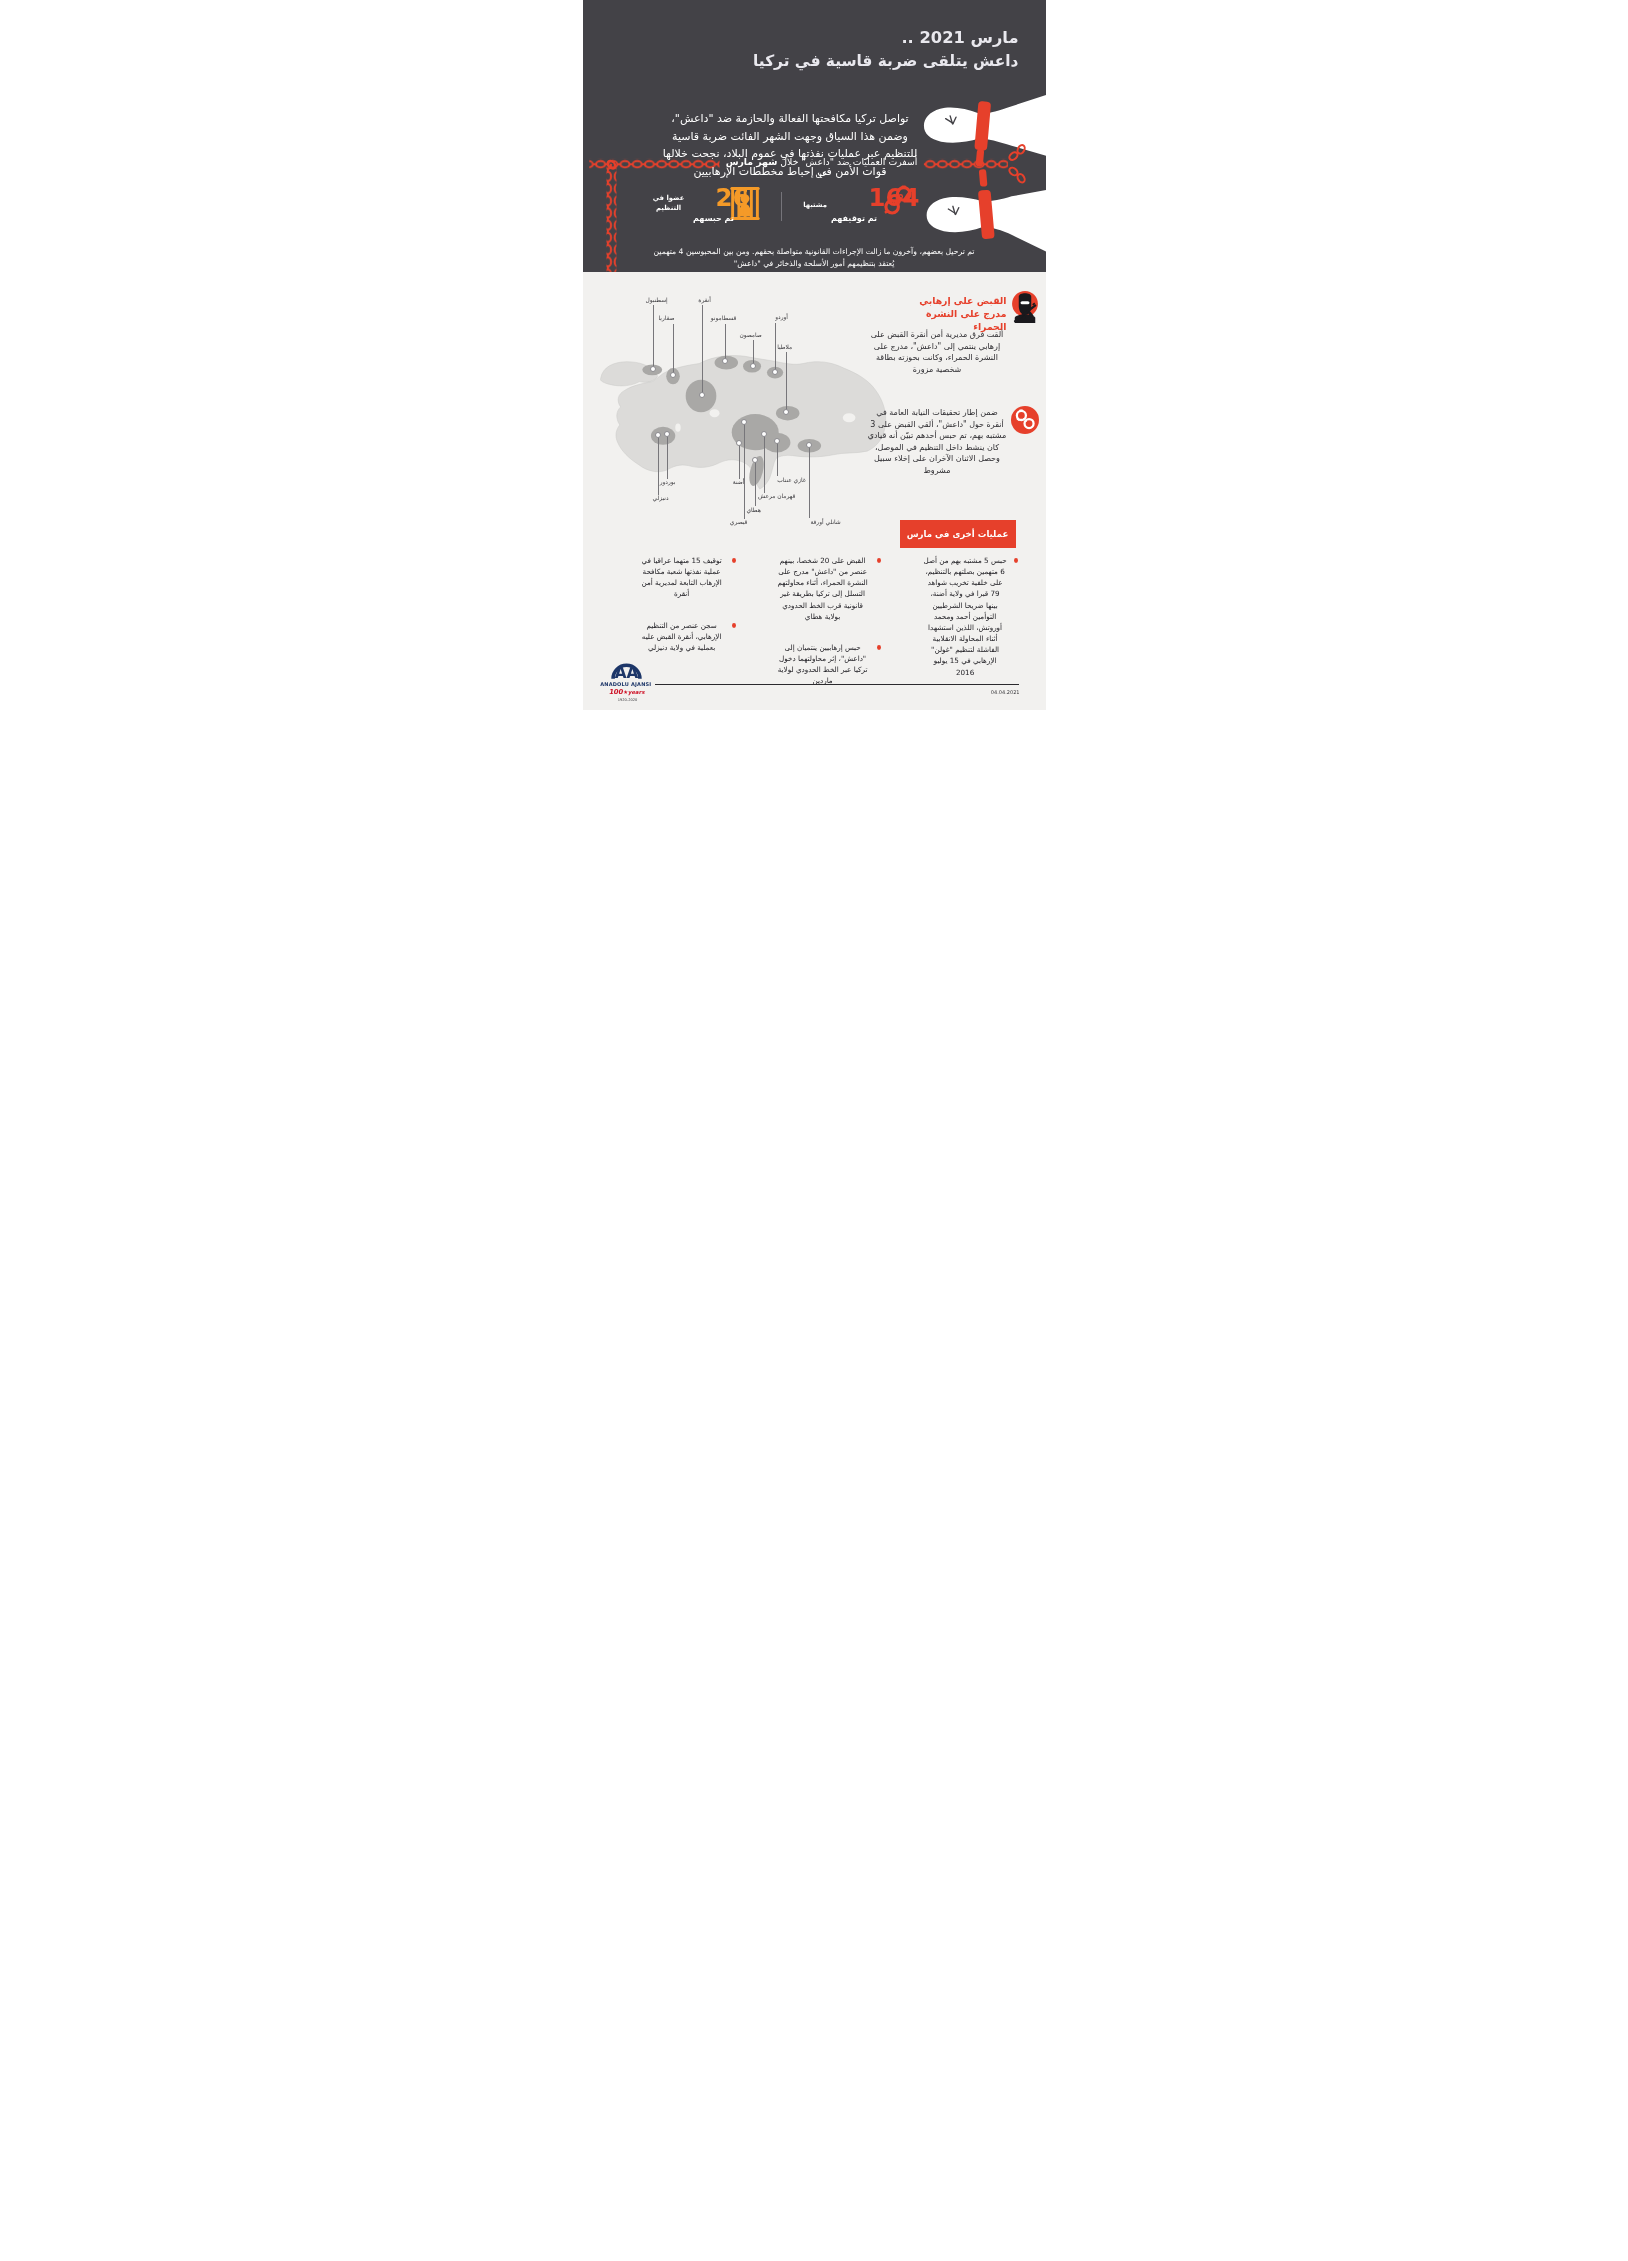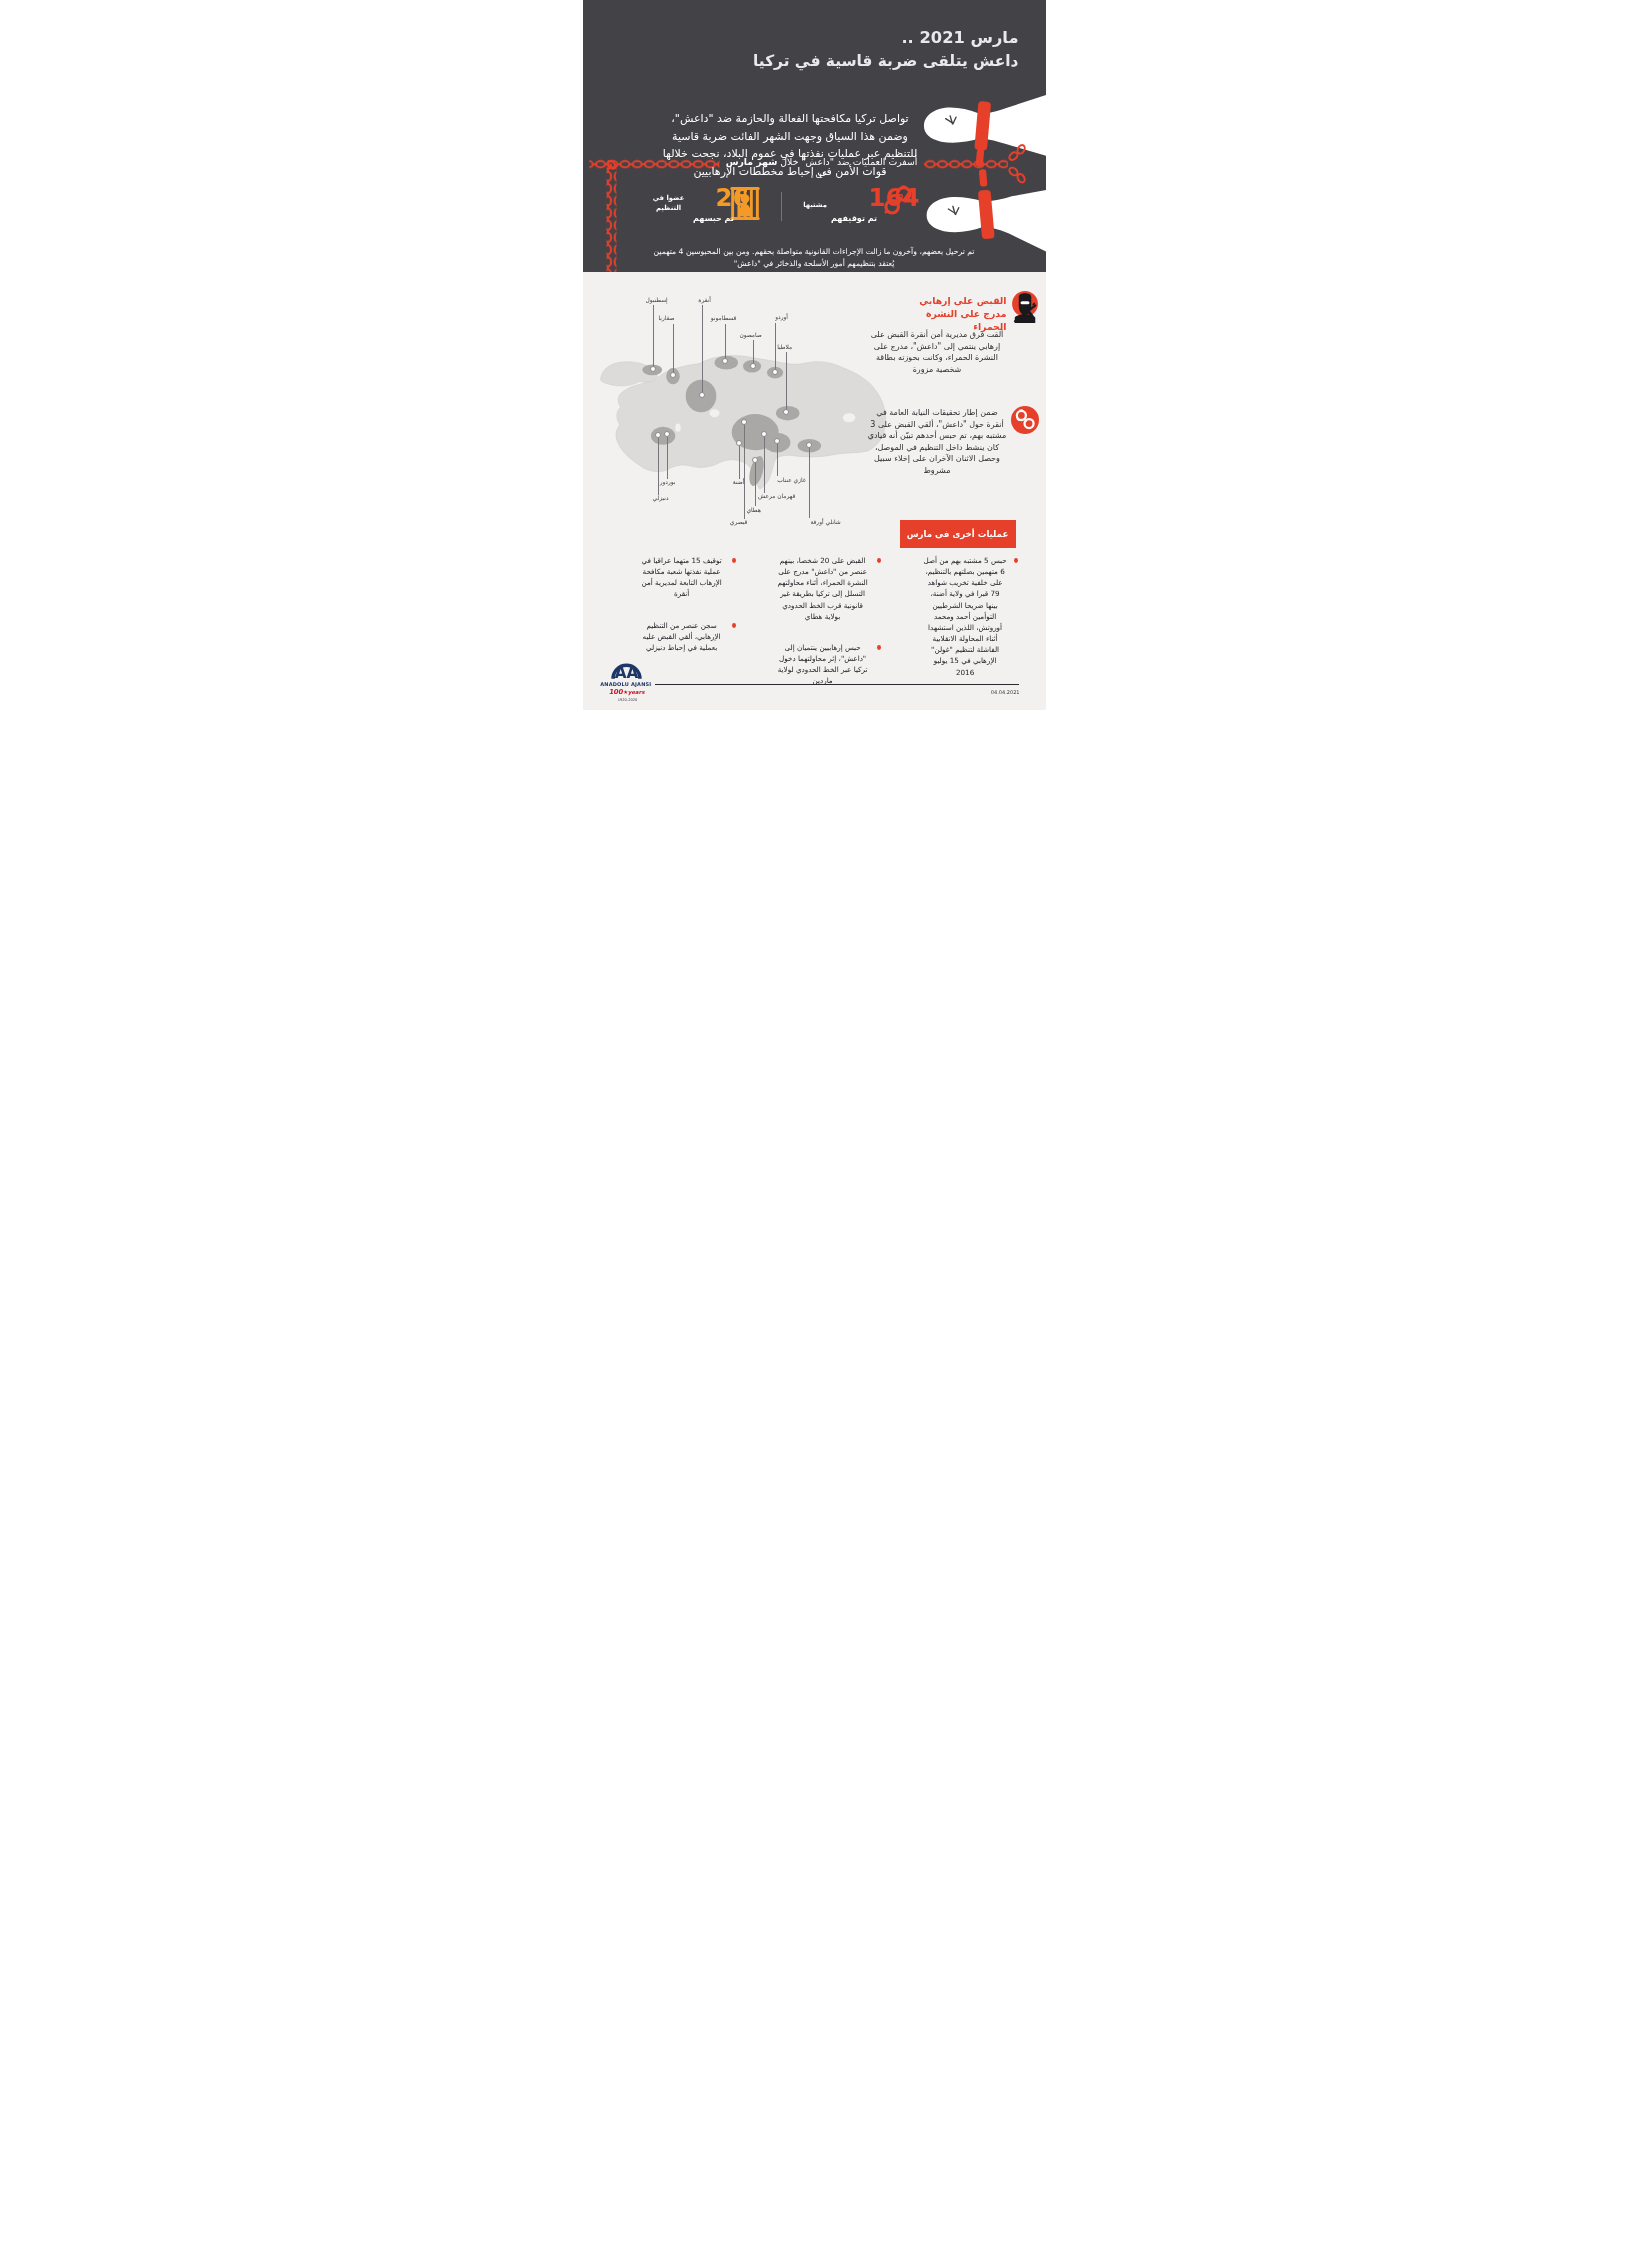--- a/index.html
+++ b/index.html
@@ -290,21 +290,21 @@
         <p>حبس إرهابيين ينتميان إلى "داعش"، إثر محاولتهما دخول تركيا عبر الخط الحدودي لولاية ماردين</p>
       </div>
     </div>
   <div class="bullet-col" id="col-left" style="left:22px;width:132px;">
       <div class="bullet">
         <span class="bdot"></span>
         <p>توقيف 15 متهما عراقيا في عملية نفذتها شعبة مكافحة الإرهاب التابعة لمديرية أمن أنقرة</p>
       </div>
       <div class="bullet">
         <span class="bdot"></span>
-        <p>سجن عنصر من التنظيم الإرهابي، ألقي القبض عليه بعملية في إحباط دنيزلي</p>
+        <p>سجن عنصر من التنظيم الإرهابي، أنقرة القبض عليه بعملية في ولاية دنيزلي</p>
       </div>
     </div>
 
   <svg class="abs" style="left:22px;top:658px;" width="43" height="22.6" viewBox="0 0 96 50">
     <path d="M18,46 A 30,30 0 1 1 78,46" fill="none" stroke="#1d3668" stroke-width="8"></path>
     <text x="48" y="44" text-anchor="middle" font-family="DejaVu Sans, sans-serif" font-size="34" font-weight="800" fill="#1d3668">AA</text>
   </svg>
   <div id="agency">ANADOLU AJANSI</div>
   <div id="centenary"><span>100</span><span class="yrs">★</span><span class="yrs">years</span></div>
   <div id="range">1920-2020</div>

